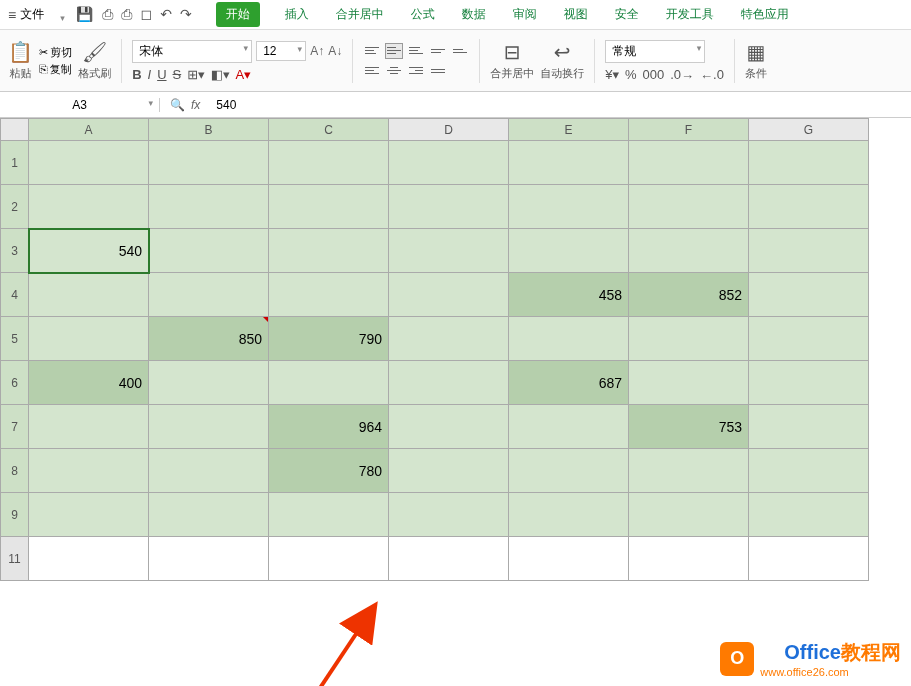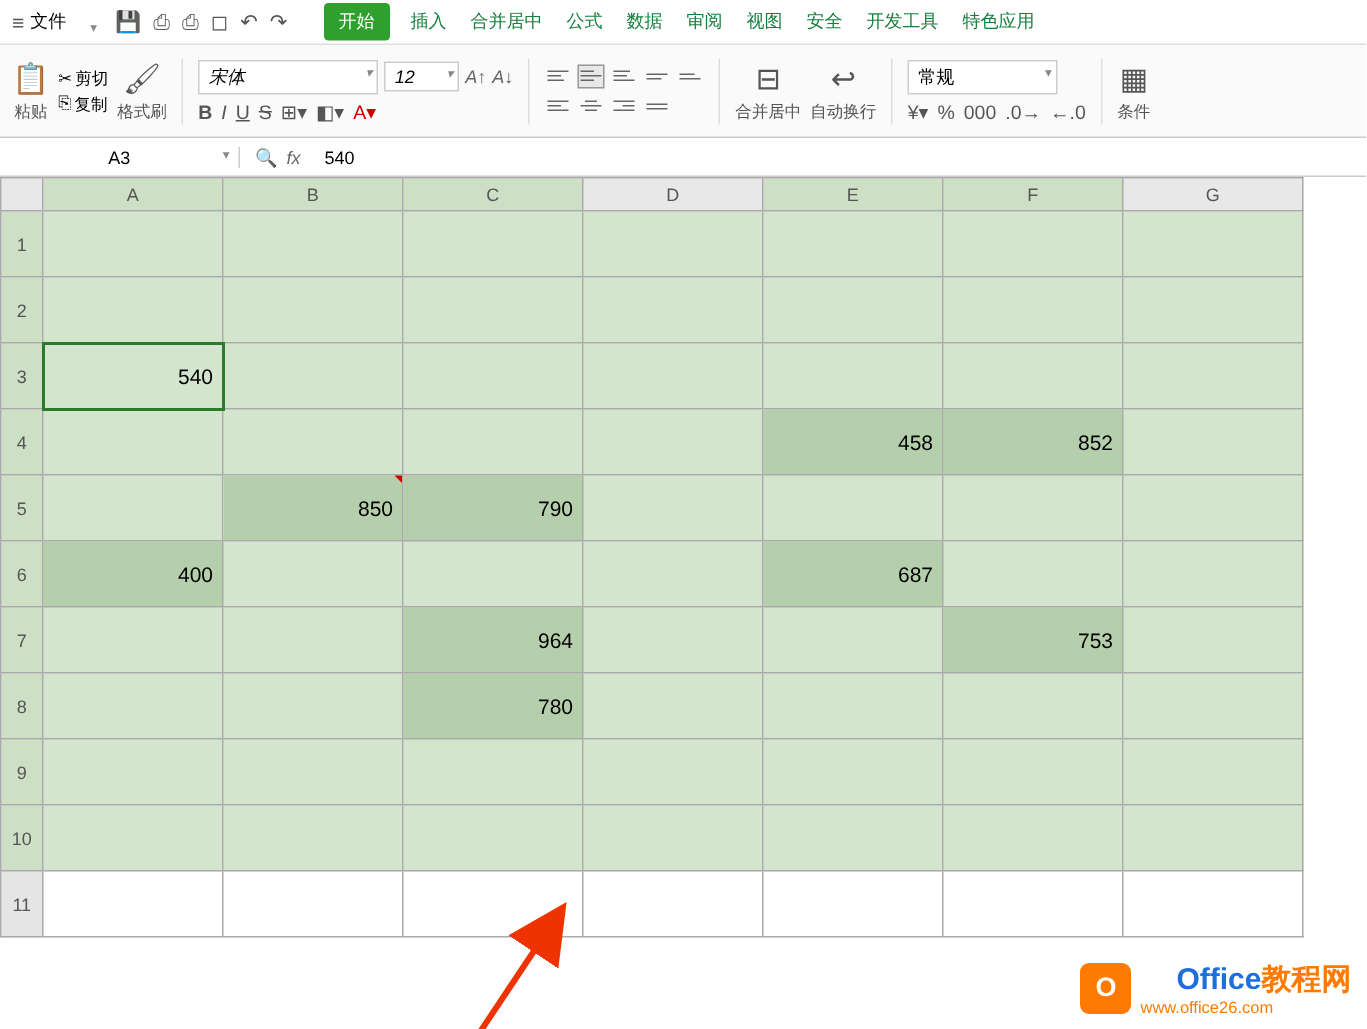--- a/index.html
+++ b/index.html
@@ -4,33 +4,33 @@
   <style>
     * { box-sizing: border-box; margin: 0; padding: 0; }
     body { font-family: "Microsoft YaHei", Arial, sans-serif; font-size: 12px; background: #fff; width: 911px; height: 686px; overflow: hidden; position: relative; }
     
     
     .menubar { height: 30px; display: flex; align-items: center; padding: 0 8px; border-bottom: 1px solid #ddd; gap: 4px; }
     .menubar .tribar { font-size: 14px; color: #555; }
     .file-menu { display: flex; align-items: flex-end; gap: 16px; cursor: pointer; }
     .quick-icons { display: flex; gap: 8px; margin-left: 8px; color: #555; }
     .quick-icons span { cursor: pointer; font-size: 14px; }
-    .tabs { display: flex; gap: 12px; margin-left: 20px; height: 100%; align-items: center; justify-content: center; }
+    .tabs { display: flex; gap: 23px; margin-left: 20px; height: 100%; align-items: center; justify-content: center; }
     .tab { cursor: pointer; padding: 4px 2px; color: #15803d; }
     .tab.active { background: #2ea02e; color: #fff; padding: 4px 10px; border-radius: 3px; }
     
     
     .ribbon { height: 62px; display: flex; align-items: center; padding: 4px 8px; border-bottom: 1px solid #ccc; gap: 6px; background: #fafafa; }
     .rib-group { display: flex; flex-direction: column; align-items: center; gap: 2px; font-size: 11px; color: #555; }
     .rib-group .big-icon { font-size: 20px; }
     .clip-sub { display: flex; flex-direction: column; gap: 2px; font-size: 11px; }
     .clip-sub div { display: flex; align-items: center; gap: 2px; }
     .sep { width: 1px; height: 44px; background: #ddd; margin: 0 4px; }
     .font-group { display: flex; flex-direction: column; gap: 4px; }
-    .font-row { display: flex; gap: 4px; align-items: center; font-style: italic; }
+    .font-row { display: flex; gap: 4px; align-items: center; }
     .sel { border: 1px solid #ccc; background: #fff; padding: 2px 16px 2px 6px; font-size: 12px; position: relative; cursor: pointer; }
     .sel::after { content: "▾"; position: absolute; right: 3px; font-size: 9px; color: #888; }
     .font-btns { display: flex; gap: 6px; color: #555; font-size: 13px; }
     .font-btns span { cursor: pointer; }
     .align-group { display: flex; flex-direction: column; gap: 4px; }
     .align-row { display: flex; gap: 4px; }
     .align-btn { width: 18px; height: 16px; border: 1px solid transparent; display: flex; flex-direction: column; justify-content: center; gap: 2px; padding: 1px; cursor: pointer; }
     .align-btn.sel-btn { border: 1px solid #999; background: #e8e8e8; }
     .align-btn i { height: 1px; background: #666; display: block; }
     
@@ -322,30 +322,20 @@
           <th class="rowh sel-row">9</th>
           <td class="hilite"></td>
           <td class="hilite"></td>
           <td class="hilite"></td>
           <td class="hilite"></td>
           <td class="hilite"></td>
           <td class="hilite"></td>
           <td class="hilite"></td>
         </tr>
   <tr>
-          <th class="rowh sel-row">10</th>
-          <td class="hilite"></td>
-          <td class="hilite"></td>
-          <td class="hilite"></td>
-          <td class="hilite"></td>
-          <td class="hilite"></td>
-          <td class="hilite"></td>
-          <td class="hilite"></td>
-        </tr>
-  <tr>
           <th class="rowh">11</th>
           <td class="plain"></td>
           <td class="plain"></td>
           <td class="plain"></td>
           <td class="plain"></td>
           <td class="plain"></td>
           <td class="plain"></td>
           <td class="plain"></td>
         </tr>
 </tbody>

